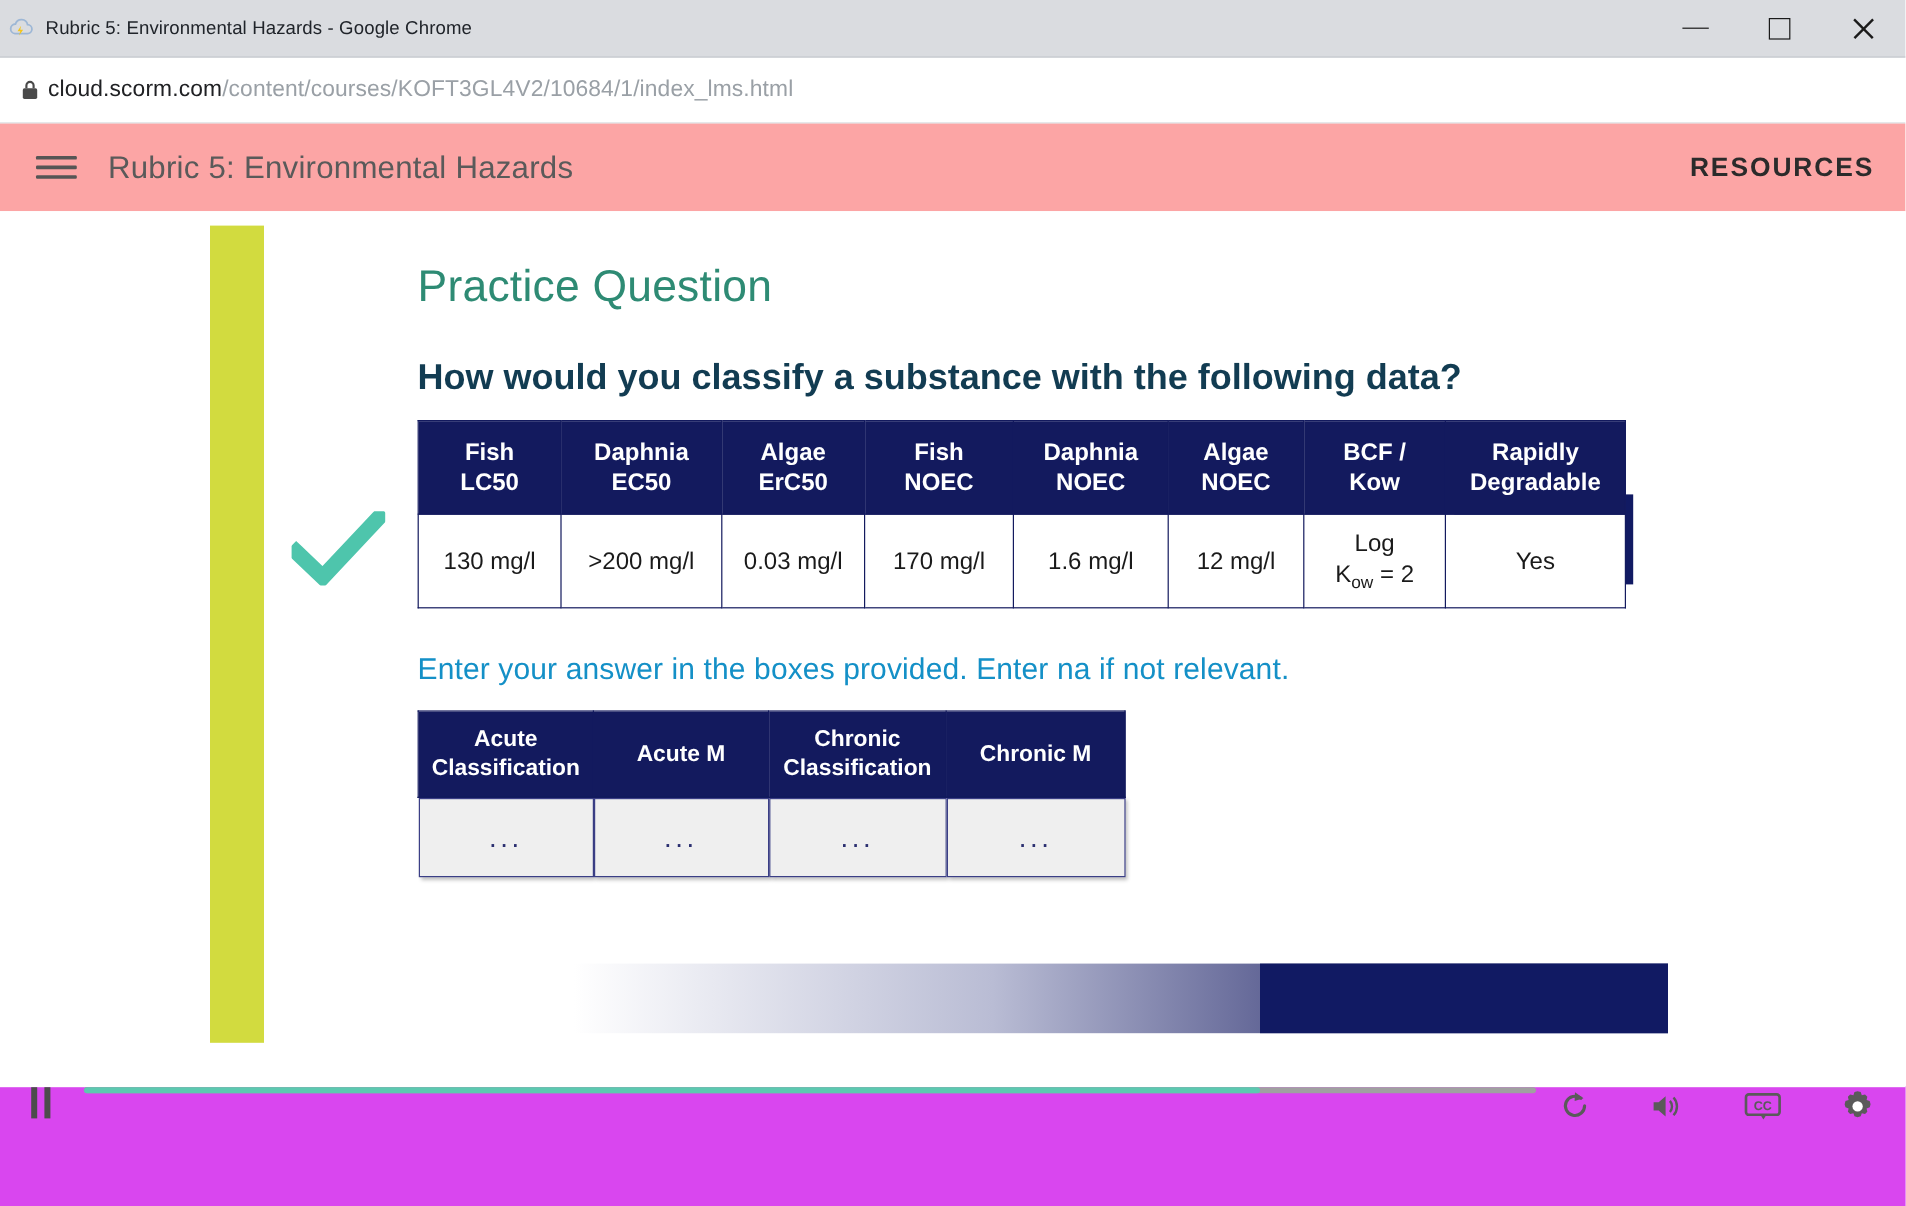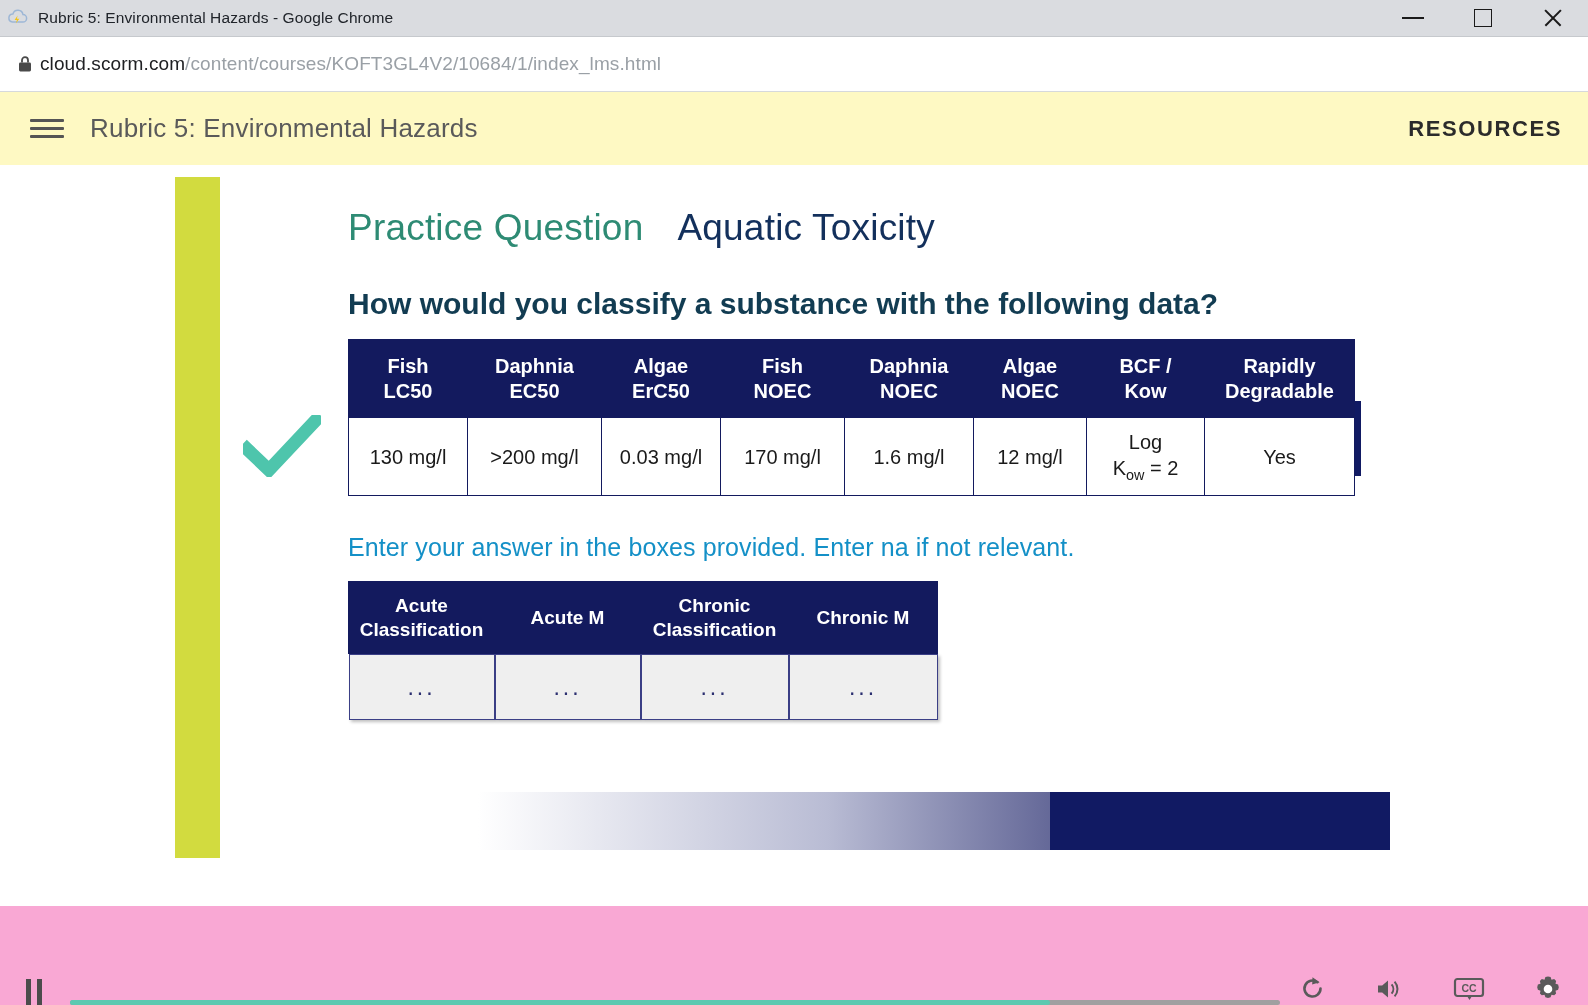--- a/index.html
+++ b/index.html
@@ -4,21 +4,21 @@
 <style>
   * { box-sizing: border-box; margin: 0; padding: 0; }
   html, body {
     width: 1588px; height: 1005px;
     font-family: "Liberation Sans", sans-serif;
     background: #ffffff; overflow: hidden;
   }
 
   
   .titlebar {
-    height: 37px; background: #dadce0; display: flex; align-items: center;
+    height: 48px; background: #dadce0; display: flex; align-items: center;
     border-bottom: 1px solid #c6c9cd; position: relative;
   }
   .fav {
     width: 28px; height: 28px; margin-left: 4px; margin-right: 6px;
     flex: 0 0 auto; display: flex; align-items: center; justify-content: center;
   }
   .title-text {
     font-size: 15.5px; color: #20242a; white-space: nowrap;
     letter-spacing: .1px;
   }
@@ -42,21 +42,21 @@
     border-bottom: 1px solid #d6d9dc; padding-left: 10px;
   }
   .lock { width: 30px; display: flex; align-items: center; justify-content: center; }
   .urltext {
     font-size: 19px; color: #9aa0a6; letter-spacing: .1px; white-space: nowrap;
   }
   .urltext .host { color: #202124; }
 
   
   .coursehdr {
-    height: 73px; background: #fef9c3; display: flex; align-items: center;
+    height: 73px; background: #fca5a5; display: flex; align-items: center;
     padding: 0 26px 0 30px; position: relative;
   }
   .hamburger { width: 34px; display: flex; flex-direction: column; gap: 5px; cursor: pointer; }
   .hamburger span { display: block; height: 3px; background: #555; border-radius: 1px; }
   .course-title {
     margin-left: 26px; font-size: 26px; color: #5a5a5a; font-weight: 400;
     letter-spacing: .2px; white-space: nowrap;
   }
   .resources {
     margin-left: auto; font-size: 22px; font-weight: 700; color: #2b2b2b;
@@ -138,21 +138,21 @@
     background: linear-gradient(to right, #ffffff 0%, #ffffff 6%, #b9bcd4 42%, #4b4f86 72%, #111a63 86%, #111a63 100%);
   }
   .footer-solid {
     position: absolute; left: 1050px; top: 627px; width: 340px; height: 58px;
     background: #111a63;
   }
 
   
   .player {
     position: absolute; left: 0; top: 905px; width: 1588px; height: 100px;
-    background: #f9a8d4; display: flex; align-items: flex-end;
+    background: #d946ef; display: flex; align-items: flex-start;
     border-top: 1px solid #ffffff;
   }
   .pause { margin-left: 26px; display: flex; gap: 6px; cursor: pointer; }
   .pause i { display: block; width: 5px; height: 26px; background: #4c4c4c; }
   .track {
     margin-left: 28px; height: 5px; width: 1210px; background: #a0a0a0;
     border-radius: 3px; position: relative; cursor: pointer;
   }
   .track .fill {
     position: absolute; left: 0; top: 0; height: 5px; border-radius: 3px;
@@ -210,21 +210,20 @@
   <div class="greenbar"></div>
 
   <span class="check-mark">
     <svg width="78" height="62" viewBox="0 0 78 62">
       <path d="M4 34 L26 55 L73 5" fill="none" stroke="#4ec5ac" stroke-width="13" stroke-linecap="square" stroke-linejoin="miter"></path>
     </svg>
   </span>
 
   <div class="headline">
     <span class="h-practice">Practice Question</span>
-    <span class="h-topic">Aquatic Toxicity</span>
   </div>
 
   <div class="qbadge">
     <span>Question</span>
     <span>1 of 2</span>
   </div>
 
   <div class="question">How would you classify a substance with the following data?</div>
 
   <table class="dtable">

